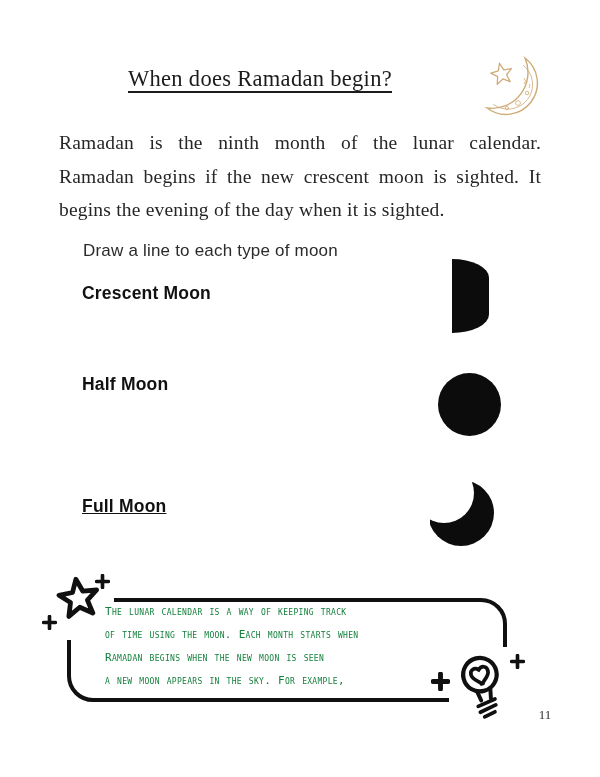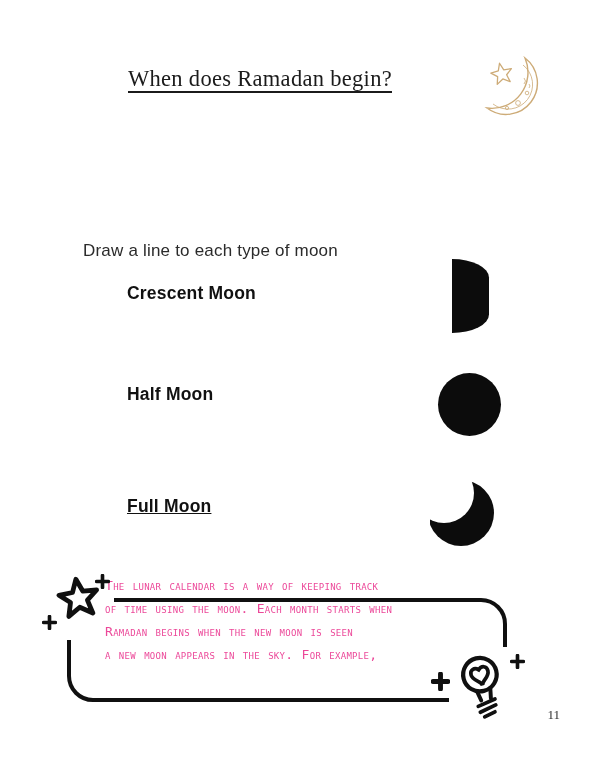--- a/index.html
+++ b/index.html
@@ -31,24 +31,24 @@
     letter-spacing:.2px;
   }
   .intro .just{text-align:justify;text-align-last:justify;}
   
   .instruction{
     position:absolute;left:83px;top:241px;
     font-size:17px;color:#2b2b2b;letter-spacing:.2px;
   }
   .moon-label{
     position:absolute;left:82px;
-    font-size:17.5px;font-weight:bold;color:#111;letter-spacing:.2px;margin-left:45px;
+    font-size:17.5px;font-weight:bold;color:#111;letter-spacing:.2px;
   }
   .lbl-crescent{top:283px;}
-  .lbl-half{top:384px;}
+  .lbl-half{top:374px;}
   .lbl-full{top:496px;text-decoration:underline;}
   .shape-halfmoon{
     position:absolute;left:452px;top:259px;
     width:37px;height:74px;background:#0c0c0c;
     border-radius:0 74px 74px 0 / 0 37px 37px 0;
   }
   .shape-fullmoon{
     position:absolute;left:438px;top:373px;
     width:63px;height:63px;background:#0c0c0c;border-radius:50%;
   }
@@ -56,36 +56,36 @@
   
   .info-box{
     position:absolute;left:67px;top:598px;
     width:440px;height:104px;box-sizing:border-box;
     border:4.5px solid #101010;border-radius:26px;
   }
   .patch{position:absolute;background:#ffffff;}
   .patch-tl{left:44px;top:570px;width:70px;height:70px;}
   .patch-br{left:449px;top:647px;width:76px;height:68px;}
   .info-text{
-    position:absolute;left:105px;top:574px;width:400px;
+    position:absolute;left:105px;top:600px;width:400px;
     font-family:"DejaVu Sans Mono","Liberation Mono",monospace;
     font-variant:small-caps;
-    font-size:13px;line-height:23px;color:#ec4899;
+    font-size:11px;line-height:23px;color:#15803d;
     letter-spacing:.3px;white-space:nowrap;
   }
   .star-doodle{position:absolute;left:55px;top:576px;transform:rotate(-8deg);}
   .bulb-doodle{position:absolute;left:456px;top:653px;transform:rotate(-14deg);}
   .plus{position:absolute;}
   .plus-1{left:95px;top:574px;}
   .plus-2{left:42px;top:615px;}
   .plus-3{left:431px;top:672px;}
   .plus-4{left:510px;top:654px;}
   
   .page-num{
-    position:absolute;left:530px;top:707px;width:30px;text-align:right;
+    position:absolute;left:530px;top:707px;width:30px;text-align:center;
     font-family:"Liberation Serif",serif;
     font-size:13px;color:#333;
   }
 </style>
 </head>
 <body>
 
 <div class="page">
 
   <div class="title">When does Ramadan begin?</div>
@@ -97,20 +97,25 @@
       <circle cx="41" cy="51" r="2.4" stroke-width="0.8"></circle>
       <circle cx="50" cy="41" r="1.8" stroke-width="0.8"></circle>
       <circle cx="30" cy="56" r="1.6" stroke-width="0.8"></circle>
       <path d="M47,26 q3,3 0,6 M52,32 q2,2 0,4" stroke-width="0.8"></path>
       <g transform="rotate(-12 25 23)">
         <path d="M25,11 L27.8,18.3 L35.5,18.8 L29.6,23.7 L31.6,31.2 L25,27 L18.4,31.2 L20.4,23.7 L14.5,18.8 L22.2,18.3 Z" stroke-width="1.3" stroke-linejoin="round"></path>
       </g>
     </svg>
   </span>
 
+  <div class="intro">
+    <div class="just">Ramadan is the ninth month of the lunar calendar.</div>
+    <div class="just">Ramadan begins if the new crescent moon is sighted. It</div>
+    <div>begins the evening of the day when it is sighted.</div>
+  </div>
 
   <div class="instruction">Draw a line to each type of moon</div>
 
   <div class="moon-label lbl-crescent">Crescent Moon</div>
   <div class="moon-label lbl-half">Half Moon</div>
   <div class="moon-label lbl-full">Full Moon</div>
 
   <div class="shape-halfmoon"></div>
   <div class="shape-fullmoon"></div>
   <span class="shape-crescent">

